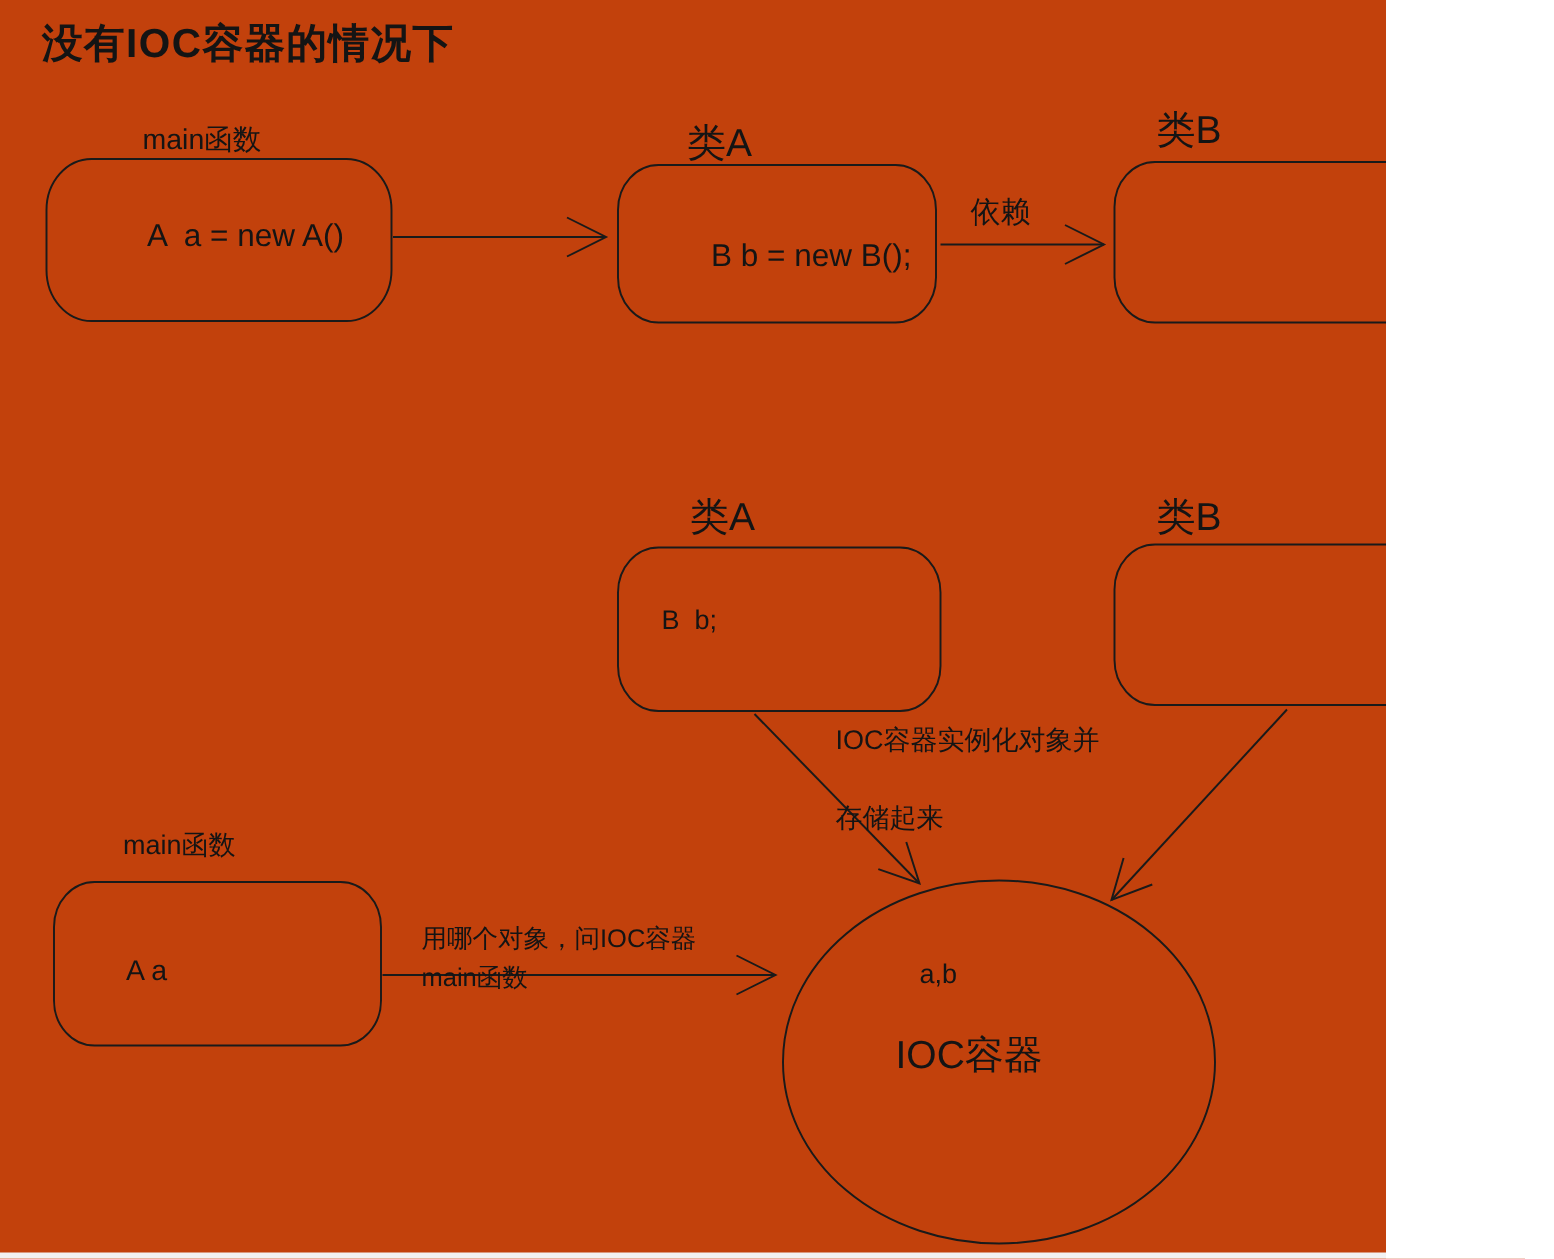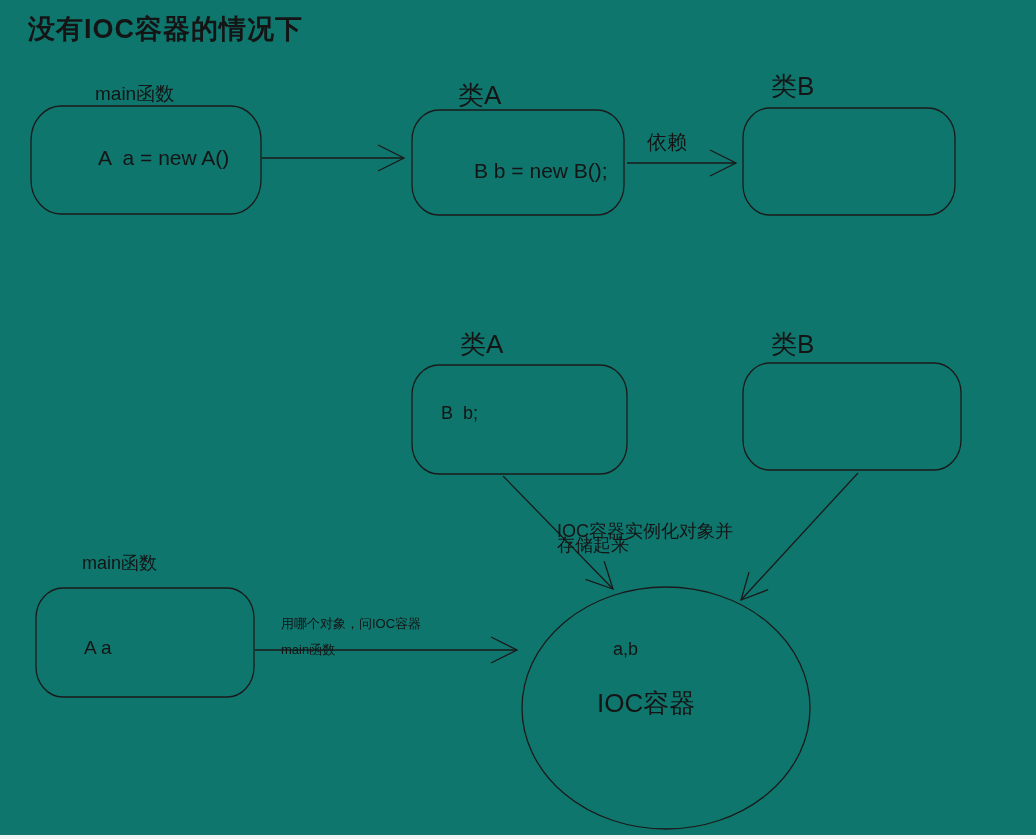--- a/index.html
+++ b/index.html
@@ -1,29 +1,29 @@
 <!DOCTYPE html>
 <html><head>
 <meta charset="utf-8">
 <style>
   html,body{margin:0;padding:0;background:#fff;}
   .stage{
-    position:relative;width:1036px;height:839px;background:#0f766e;
+    position:relative;width:924px;height:839px;background:#c2410c;
     font-family:"Liberation Sans","DejaVu Sans",sans-serif;color:#141414;
     overflow:hidden;
   }
   .shapes{position:absolute;left:0;top:0;}
   .txt{position:absolute;white-space:pre;line-height:1.18;}
   .t27b{font-size:27px;font-weight:700;letter-spacing:1px;}
   .t26{font-size:26px;}
   .t21{font-size:21px;margin-left:32px;}
   .t20{font-size:20px;}
   .t19{font-size:19px;}
   .t18{font-size:18px;}
-  .t17{font-size:13px;text-align:right;}
+  .t17{font-size:17px;text-align:right;}
   .bottom-edge{position:absolute;left:0;bottom:0;width:100%;height:4px;background:#f2f2f2;}
 </style>
 </head>
 <body>
 
 <div class="stage">
 
   <svg class="shapes" width="1036" height="839" viewBox="0 0 1036 839">
     <defs>
       <marker id="openArrow" viewBox="0 0 30 30" refX="28" refY="15" markerWidth="30" markerHeight="30" markerUnits="userSpaceOnUse" orient="auto">
@@ -50,21 +50,21 @@
   <div class="txt t19" style="left:95px;top:83px">main函数</div>
   <div class="txt t21" style="left:66px;top:146px">A  a = new A()</div>
   <div class="txt t26" style="left:458px;top:80px">类A</div>
   <div class="txt t21" style="left:442px;top:159px">B b = new B();</div>
   <div class="txt t20" style="left:647px;top:131px">依赖</div>
   <div class="txt t26" style="left:771px;top:71px">类B</div>
 
   <div class="txt t26" style="left:460px;top:329px">类A</div>
   <div class="txt t18" style="left:441px;top:403px">B  b;</div>
   <div class="txt t26" style="left:771px;top:329px">类B</div>
-  <div class="txt t18" style="left:557px;top:521px">IOC容器实例化对象并</div>
+  <div class="txt t18" style="left:557px;top:483px">IOC容器实例化对象并</div>
   <div class="txt t18" style="left:557px;top:535px">存储起来</div>
   <div class="txt t18" style="left:82px;top:553px">main函数</div>
   <div class="txt t19" style="left:84px;top:637px">A a</div>
   <div class="txt t17" style="left:281px;top:616px">用哪个对象，问IOC容器</div>
   <div class="txt t17" style="left:281px;top:642px">main函数</div>
   <div class="txt t18" style="left:613px;top:639px">a,b</div>
   <div class="txt t26" style="left:597px;top:688px">IOC容器</div>
 
   <div class="bottom-edge"></div>
 </div>

